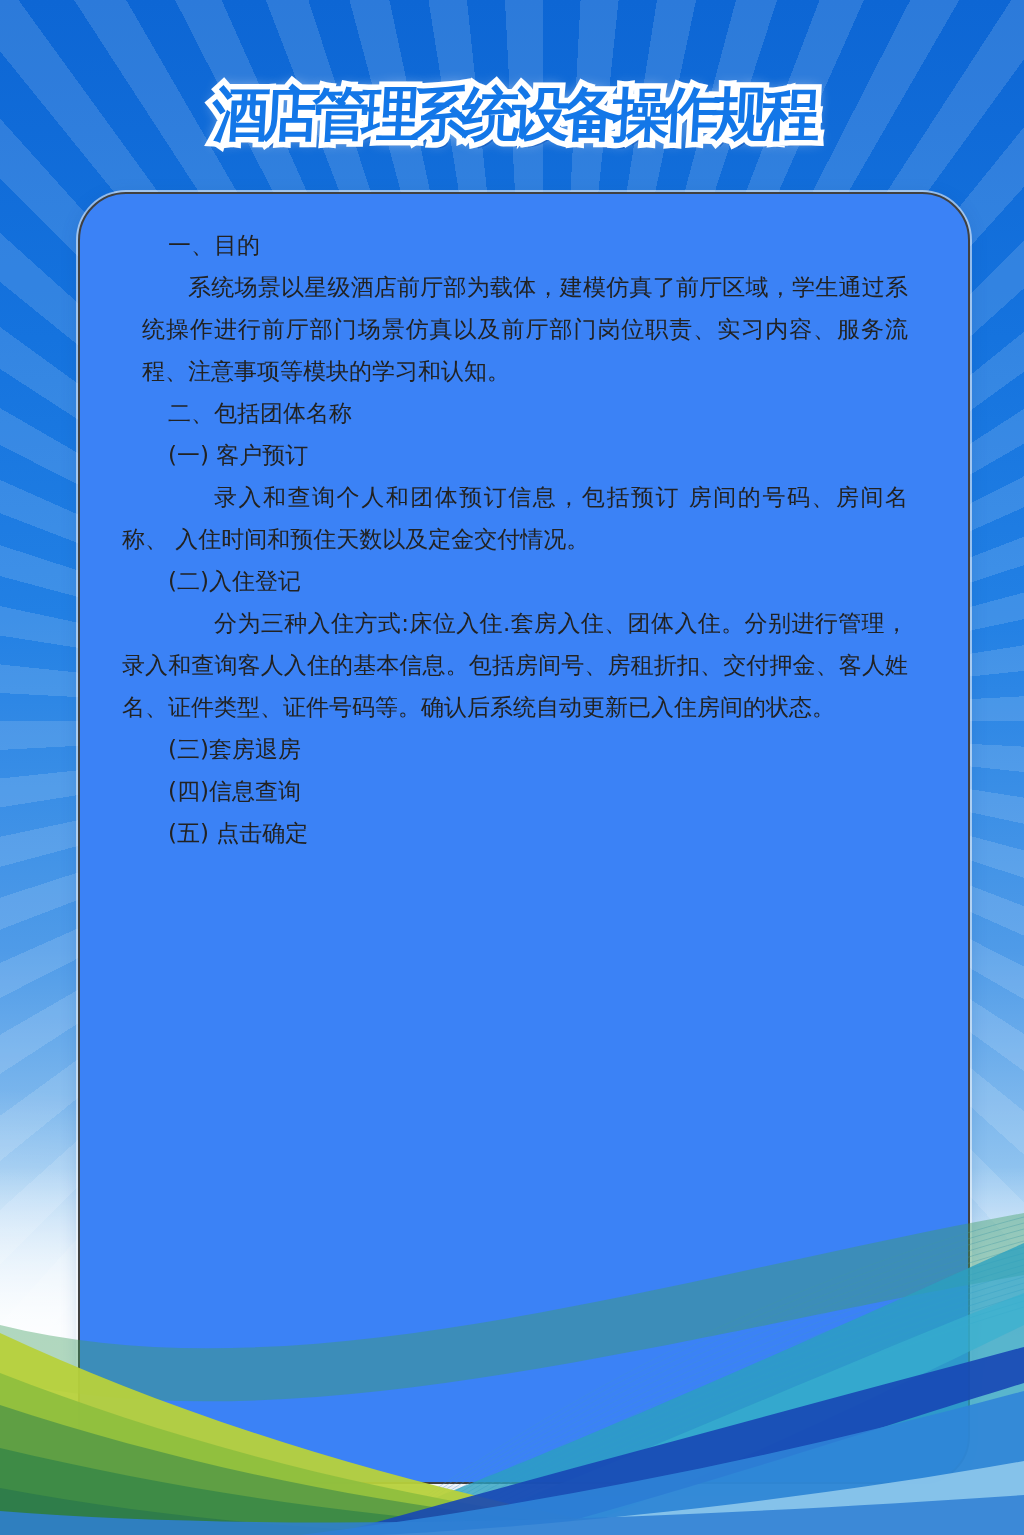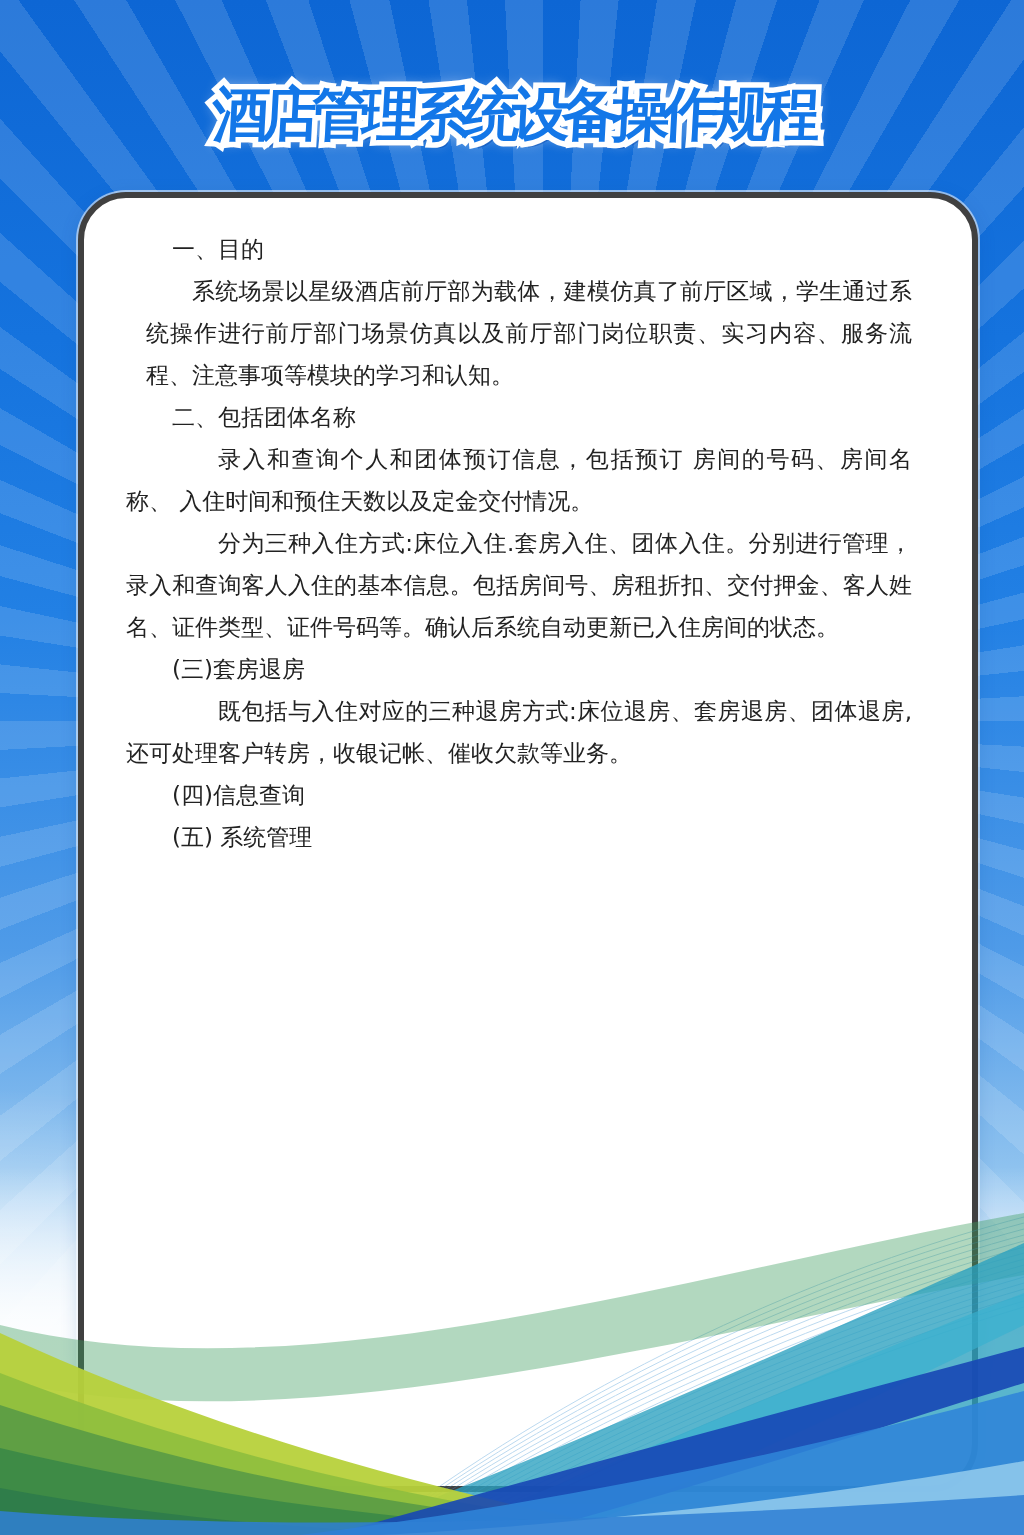--- a/index.html
+++ b/index.html
@@ -53,22 +53,22 @@
   }
   .title-fill{
     position:relative;
     color:#1377e8;
     text-shadow:0 0 1px rgba(255,255,255,0.4);
   }
 
   
   .card{
     position:absolute;left:78px;top:192px;width:888px;height:1288px;
-    background:#ffffff;border-radius:48px;
-    border:6px solid #404040;
+    background:#3b82f6;border-radius:48px;
+    border:2px solid #404040;
     box-shadow:0 0 0 2px rgba(255,255,255,0.55), 0 4px 18px rgba(10,70,160,0.18);
   }
   .card-content{
     position:absolute;left:42px;top:30px;right:60px;
     font-size:23px;line-height:42px;color:#222222;
     text-align:justify;text-justify:inter-ideograph;
   }
   .card-content p{margin:0;}
   p.sec-heading{text-indent:2em;text-align:left;}
   p.body-indent-2{text-indent:2em;margin-left:20px;}
@@ -88,30 +88,31 @@
   <div class="bg-rays"></div>
   <div class="bg-fade"></div>
 
   <div class="card">
     <div class="card-content" id="sections-root">
   <p class="sec-heading">一、目的</p>
   <p class="sec-body body-indent-2">系统场景以星级酒店前厅部为载体，建模仿真了前厅区域，学生通过系统操作进行前厅部门场景仿真以及前厅部门岗位职责、实习内容、服务流程、注意事项等模块的学习和认知。</p>
 
   <p class="sec-heading">二、包括团体名称</p>
 
+  <p class="sec-heading">(一) 客户预订</p>
   <p class="sec-body body-indent-4">录入和查询个人和团体预订信息，包括预订 房间的号码、房间名称、 入住时间和预住天数以及定金交付情况。</p>
 
+  <p class="sec-heading">(二)入住登记</p>
   <p class="sec-body body-indent-4">分为三种入住方式:床位入住.套房入住、团体入住。分别进行管理，录入和查询客人入住的基本信息。包括房间号、房租折扣、交付押金、客人姓名、证件类型、证件号码等。确认后系统自动更新已入住房间的状态。</p>
 
   <p class="sec-heading">(三)套房退房</p>
-  <p class="sec-body body-indent-4">既包括与入住对应的三种退房方式:床位退房、套房退房、团体退房,还可处理客户转房，收银记帐、催收欠款等业务。</p>
 
   <p class="sec-heading">(四)信息查询</p>
 
-  <p class="sec-heading">(五) 系统管理</p>
+  <p class="sec-heading">(五) 点击确定</p>
 </div>
   </div>
 
   <svg class="waves" viewBox="0 0 1024 330" preserveAspectRatio="none">
 
     <g id="hairlines" fill="none" stroke="#3f93d2" stroke-width="1" opacity="0.35">
         <path d="M1024,12 C 860,55 640,140 420,295"></path>
         <path d="M1024,18 C 858,62 637,148 416,301"></path>
         <path d="M1024,24 C 856,69 634,156 412,307"></path>
         <path d="M1024,30 C 854,76 631,164 408,313"></path>

